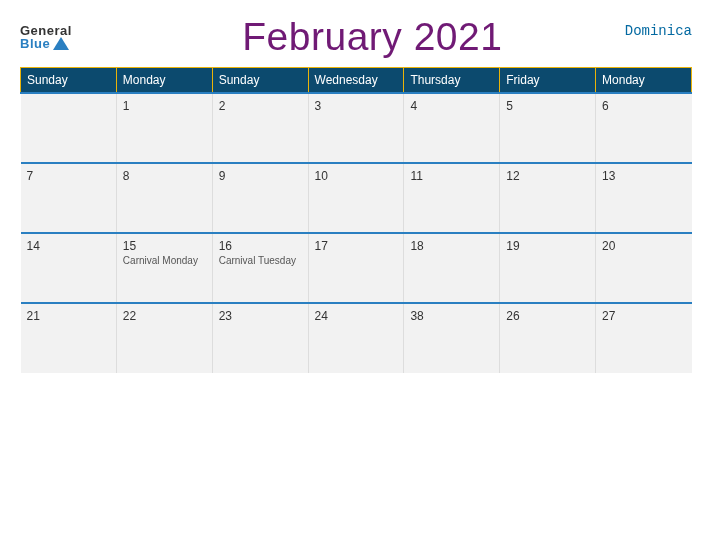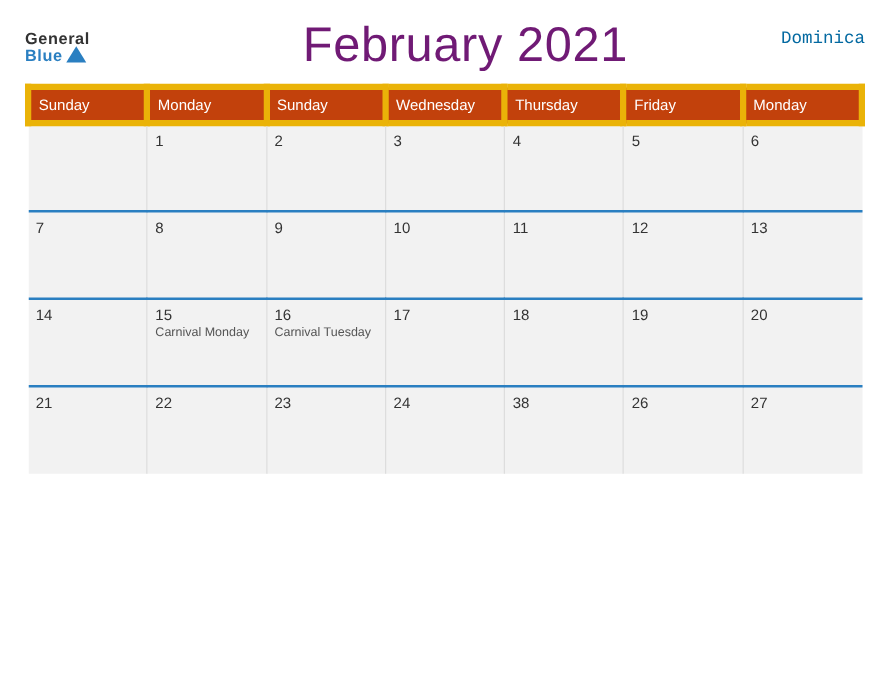--- a/index.html
+++ b/index.html
@@ -38,21 +38,21 @@
       color: #333;
       letter-spacing: 0.5px;
     }
 
     .logo-blue {
       font-size: 13px;
       font-weight: bold;
       color: #2a7fc1;
       letter-spacing: 0.5px;
       display: flex;
-      align-items: flex-end;
+      align-items: center;
     }
 
     .logo-triangle {
       width: 0;
       height: 0;
       border-left: 8px solid transparent;
       border-right: 8px solid transparent;
       border-bottom: 13px solid #2a7fc1;
       display: inline-block;
       margin-left: 3px;
@@ -76,27 +76,27 @@
     }
 
     
     .calendar-table {
       width: 100%;
       border-collapse: collapse;
       table-layout: fixed;
     }
 
     .calendar-table thead tr th {
-      background-color: #c2410c;
+      background-color: #0c4a6e;
       color: #fff;
       font-size: 12px;
       font-weight: normal;
       padding: 5px 6px;
       text-align: left;
-      border: 5px solid #eab308;
+      border: 1px solid #eab308;
     }
 
     .calendar-table tbody tr {
       border-top: 2px solid #2a7fc1;
     }
 
     .calendar-table tbody tr td {
       background-color: #f2f2f2;
       vertical-align: top;
       padding: 5px 6px;

